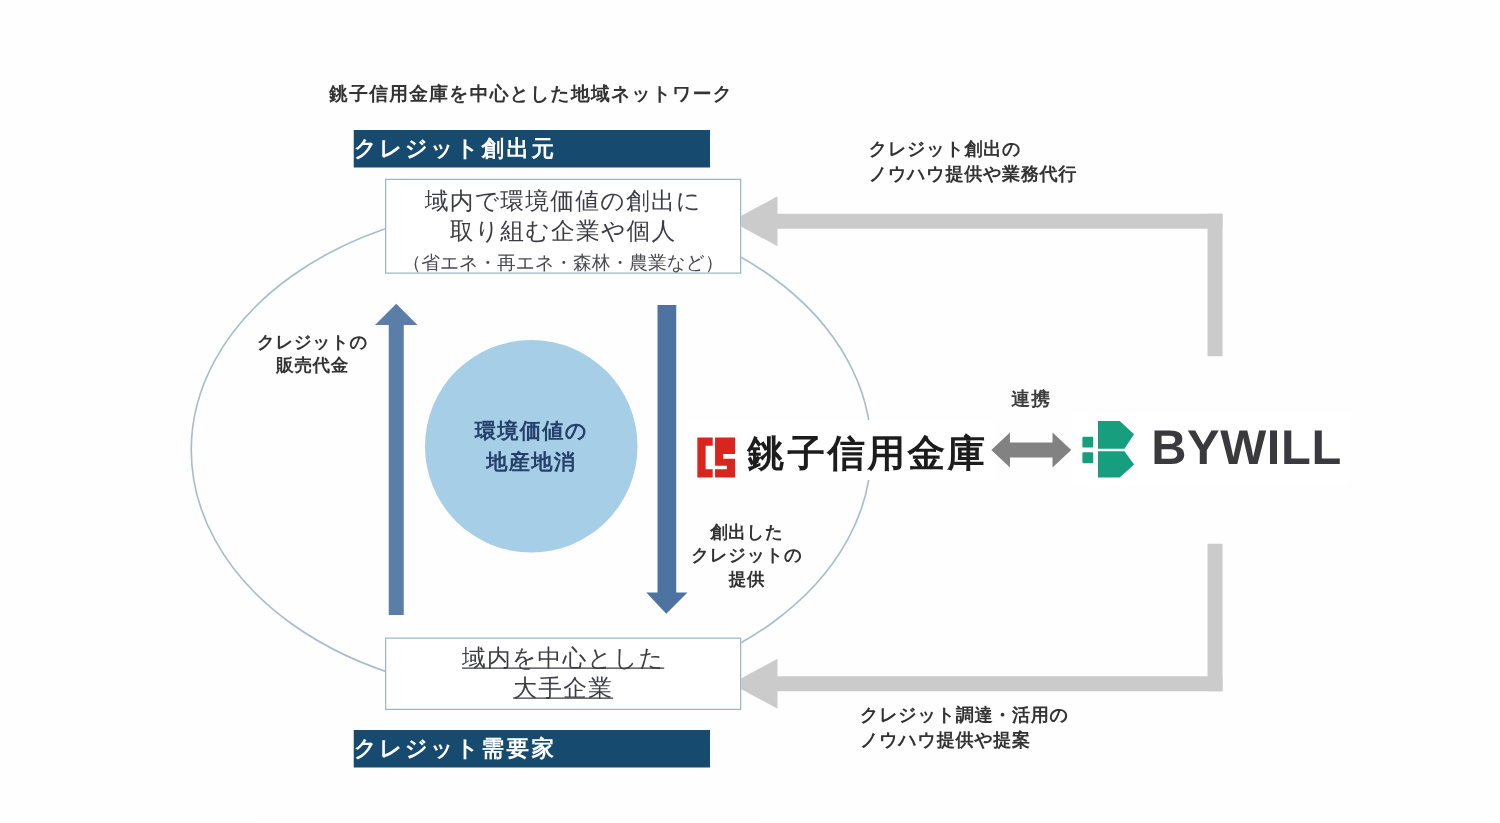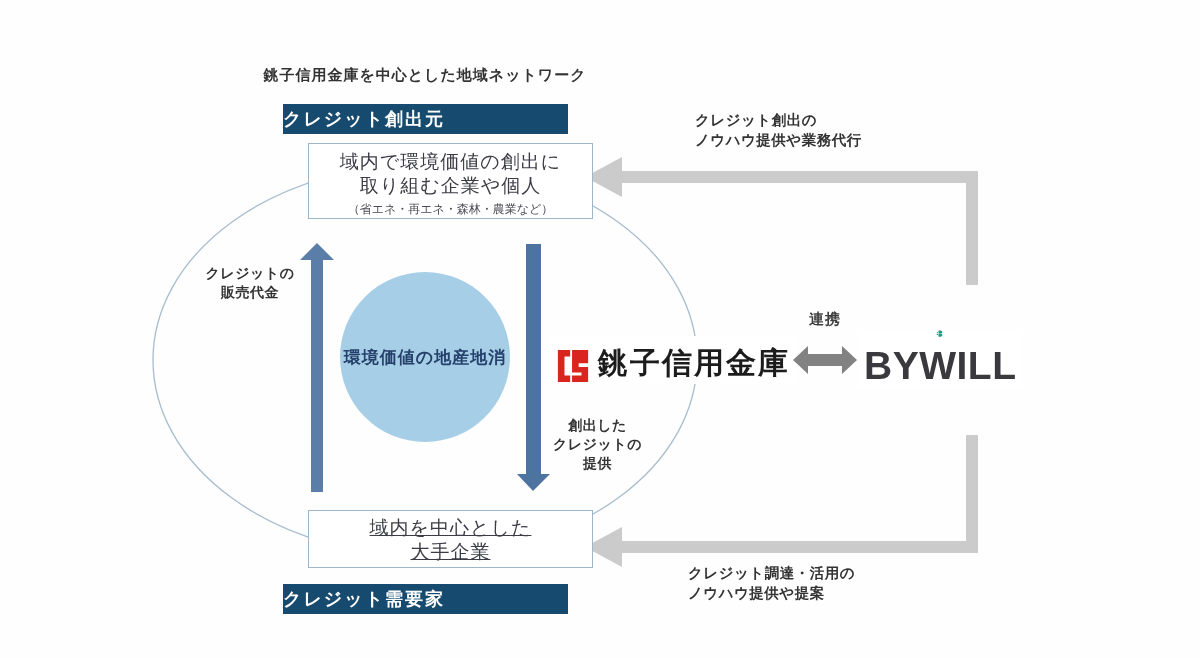--- a/index.html
+++ b/index.html
@@ -23,32 +23,32 @@
     text-align:left; line-height:30px; z-index:2;
   }
 
   
   .white-box {
     position:absolute; left:283px; width:285px;
     background:#ffffff; border:1.5px solid #9db6c9;
     text-align:center; color:#3c3c46; z-index:2;margin-left:25px;
   }
   .white-box .big { font-size:19px; line-height:24px; letter-spacing:1px; }
-  .white-box .note { font-size:12px; color:#4a4a55; margin-top:3px; letter-spacing:0; }
+  .white-box .note { font-size:15px; color:#4a4a55; margin-top:3px; letter-spacing:0; }
 
   .title-caption {
     position:absolute; left:150px; top:66px; width:550px;
     text-align:center; font-size:15px; font-weight:bold; color:#333333;
     letter-spacing:1px; z-index:2;
   }
 
   .circle {
     position:absolute; left:340px; top:272px; width:170px; height:170px;
     border-radius:50%; background:#a6cee6; z-index:2;
-    display:flex; align-items:center; justify-content:center;
+    display:flex; flex-direction:column; align-items:center; justify-content:center;
   }
   .circle div { font-size:17px; font-weight:bold; color:#25406b; line-height:25px; letter-spacing:1px; }
 
   .flow-label {
     position:absolute; text-align:center; font-size:14px; font-weight:bold;
     color:#333333; line-height:19px; z-index:2; letter-spacing:0.5px;
   }
 
   .side-caption {
     position:absolute; font-size:14.5px; font-weight:bold;
@@ -64,21 +64,21 @@
     font-family:"DejaVu Serif", serif; font-weight:bold;
     font-size:30px; color:#1c1c1c; letter-spacing:2px; white-space:nowrap;
   }
   .renkei-label {
     position:absolute; left:775px; top:310px; width:100px; text-align:center;
     font-size:15px; font-weight:bold; color:#3f3f3f; z-index:3; letter-spacing:1px;
   }
   .partner-arrow { position:absolute; left:793px; top:344px; z-index:3; }
   .bywill-logo {
     position:absolute; left:858px; top:330px; height:58px; z-index:3;
-    background:#ffffff; display:flex; align-items:center; gap:7px; padding:0 6px;flex-direction:column;
+    background:#ffffff; display:flex; align-items:center; gap:7px; padding:0 6px;
   }
   .bywill-text {
     font-weight:bold; font-size:39px; color:#3a3a3e; letter-spacing:0.5px;
     font-family:"Liberation Sans", sans-serif; white-space:nowrap;
   }
 </style>
 </head>
 <body>
 
 <div class="stage">

